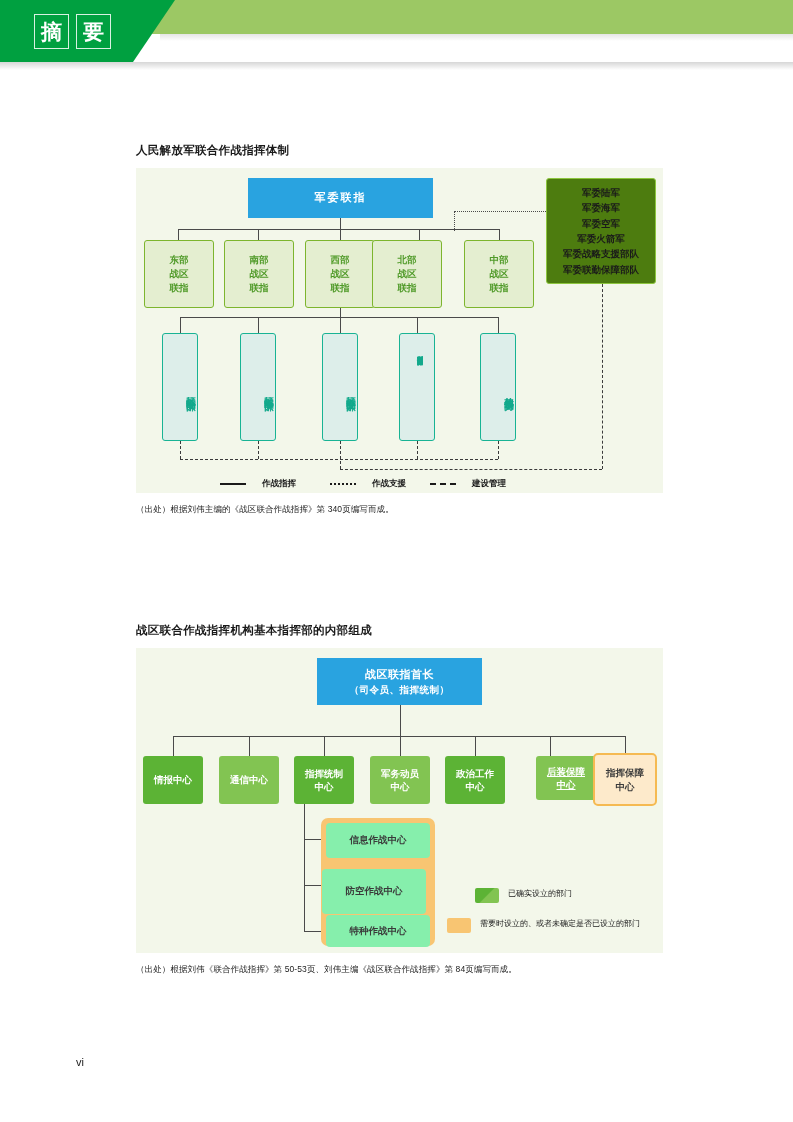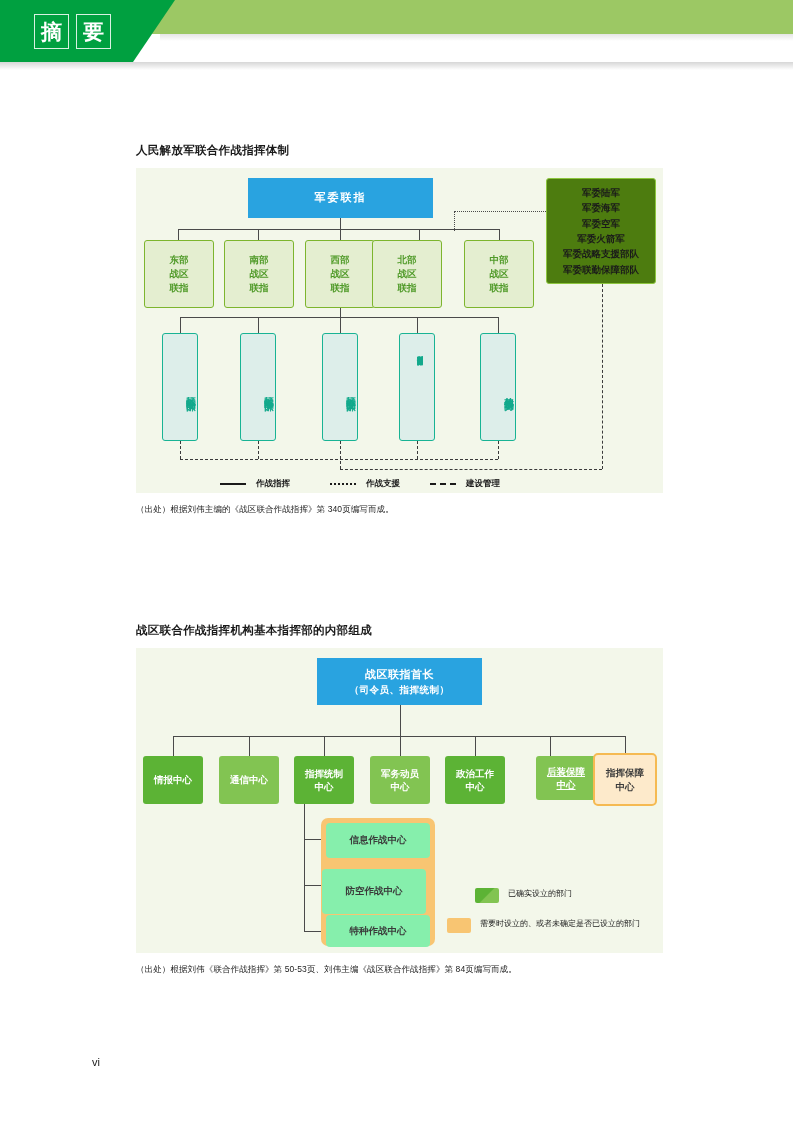--- a/index.html
+++ b/index.html
@@ -120,35 +120,35 @@
   
   .ln { position: absolute; background: #4a4a4a; }
   .ln-h { height: 1px; }
   .ln-v { width: 1px; }
   .dotted-h { position: absolute; height: 0; border-top: 1.4px dotted #4a4a4a; }
   .dotted-v { position: absolute; width: 0; border-left: 1.4px dotted #4a4a4a; }
   .dd-h { position: absolute; height: 0; border-top: 1.2px dashed #3a3a3a; }
   .dd-v { position: absolute; width: 0; border-left: 1.2px dashed #3a3a3a; }
 
   
-  .legend1 { position: absolute; display: flex; align-items: center; gap: 10px; font-size: 8.5px; font-weight: bold; color: #1a1a1a; }
+  .legend1 { position: absolute; display: flex; align-items: center; gap: 16px; font-size: 8.5px; font-weight: bold; color: #1a1a1a; }
   .lg-solid { width: 26px; height: 0; border-top: 2px solid #1a1a1a; }
   .lg-dot   { width: 26px; height: 0; border-top: 2px dotted #1a1a1a; }
   .lg-dash  { width: 26px; height: 0; border-top: 2px dashed #1a1a1a; }
 
   
   .legend2-row { position: absolute; display: flex; align-items: flex-start; gap: 9px; }
   .sw { width: 24px; height: 15px; border-radius: 2px; flex: none; }
   .sw-green { background: linear-gradient(135deg, #5cb335 0 48%, #82c452 52% 100%); }
   .sw-orange { background: #f8c572; }
   .legend2-text { font-size: 8px; color: #1a1a1a; line-height: 1.5; max-width: 175px; }
 
   .page-num {
     position: absolute; left: 76px; top: 1056px;
-    font-size: 11px; color: #1a1a1a; margin-left: 16px;
+    font-size: 11px; color: #1a1a1a;
   }
 </style>
 </head>
 <body>
 
 <div class="page">
 
   <div class="banner">
     <div class="banner-light"></div>
     <div class="banner-shadow2"></div>

